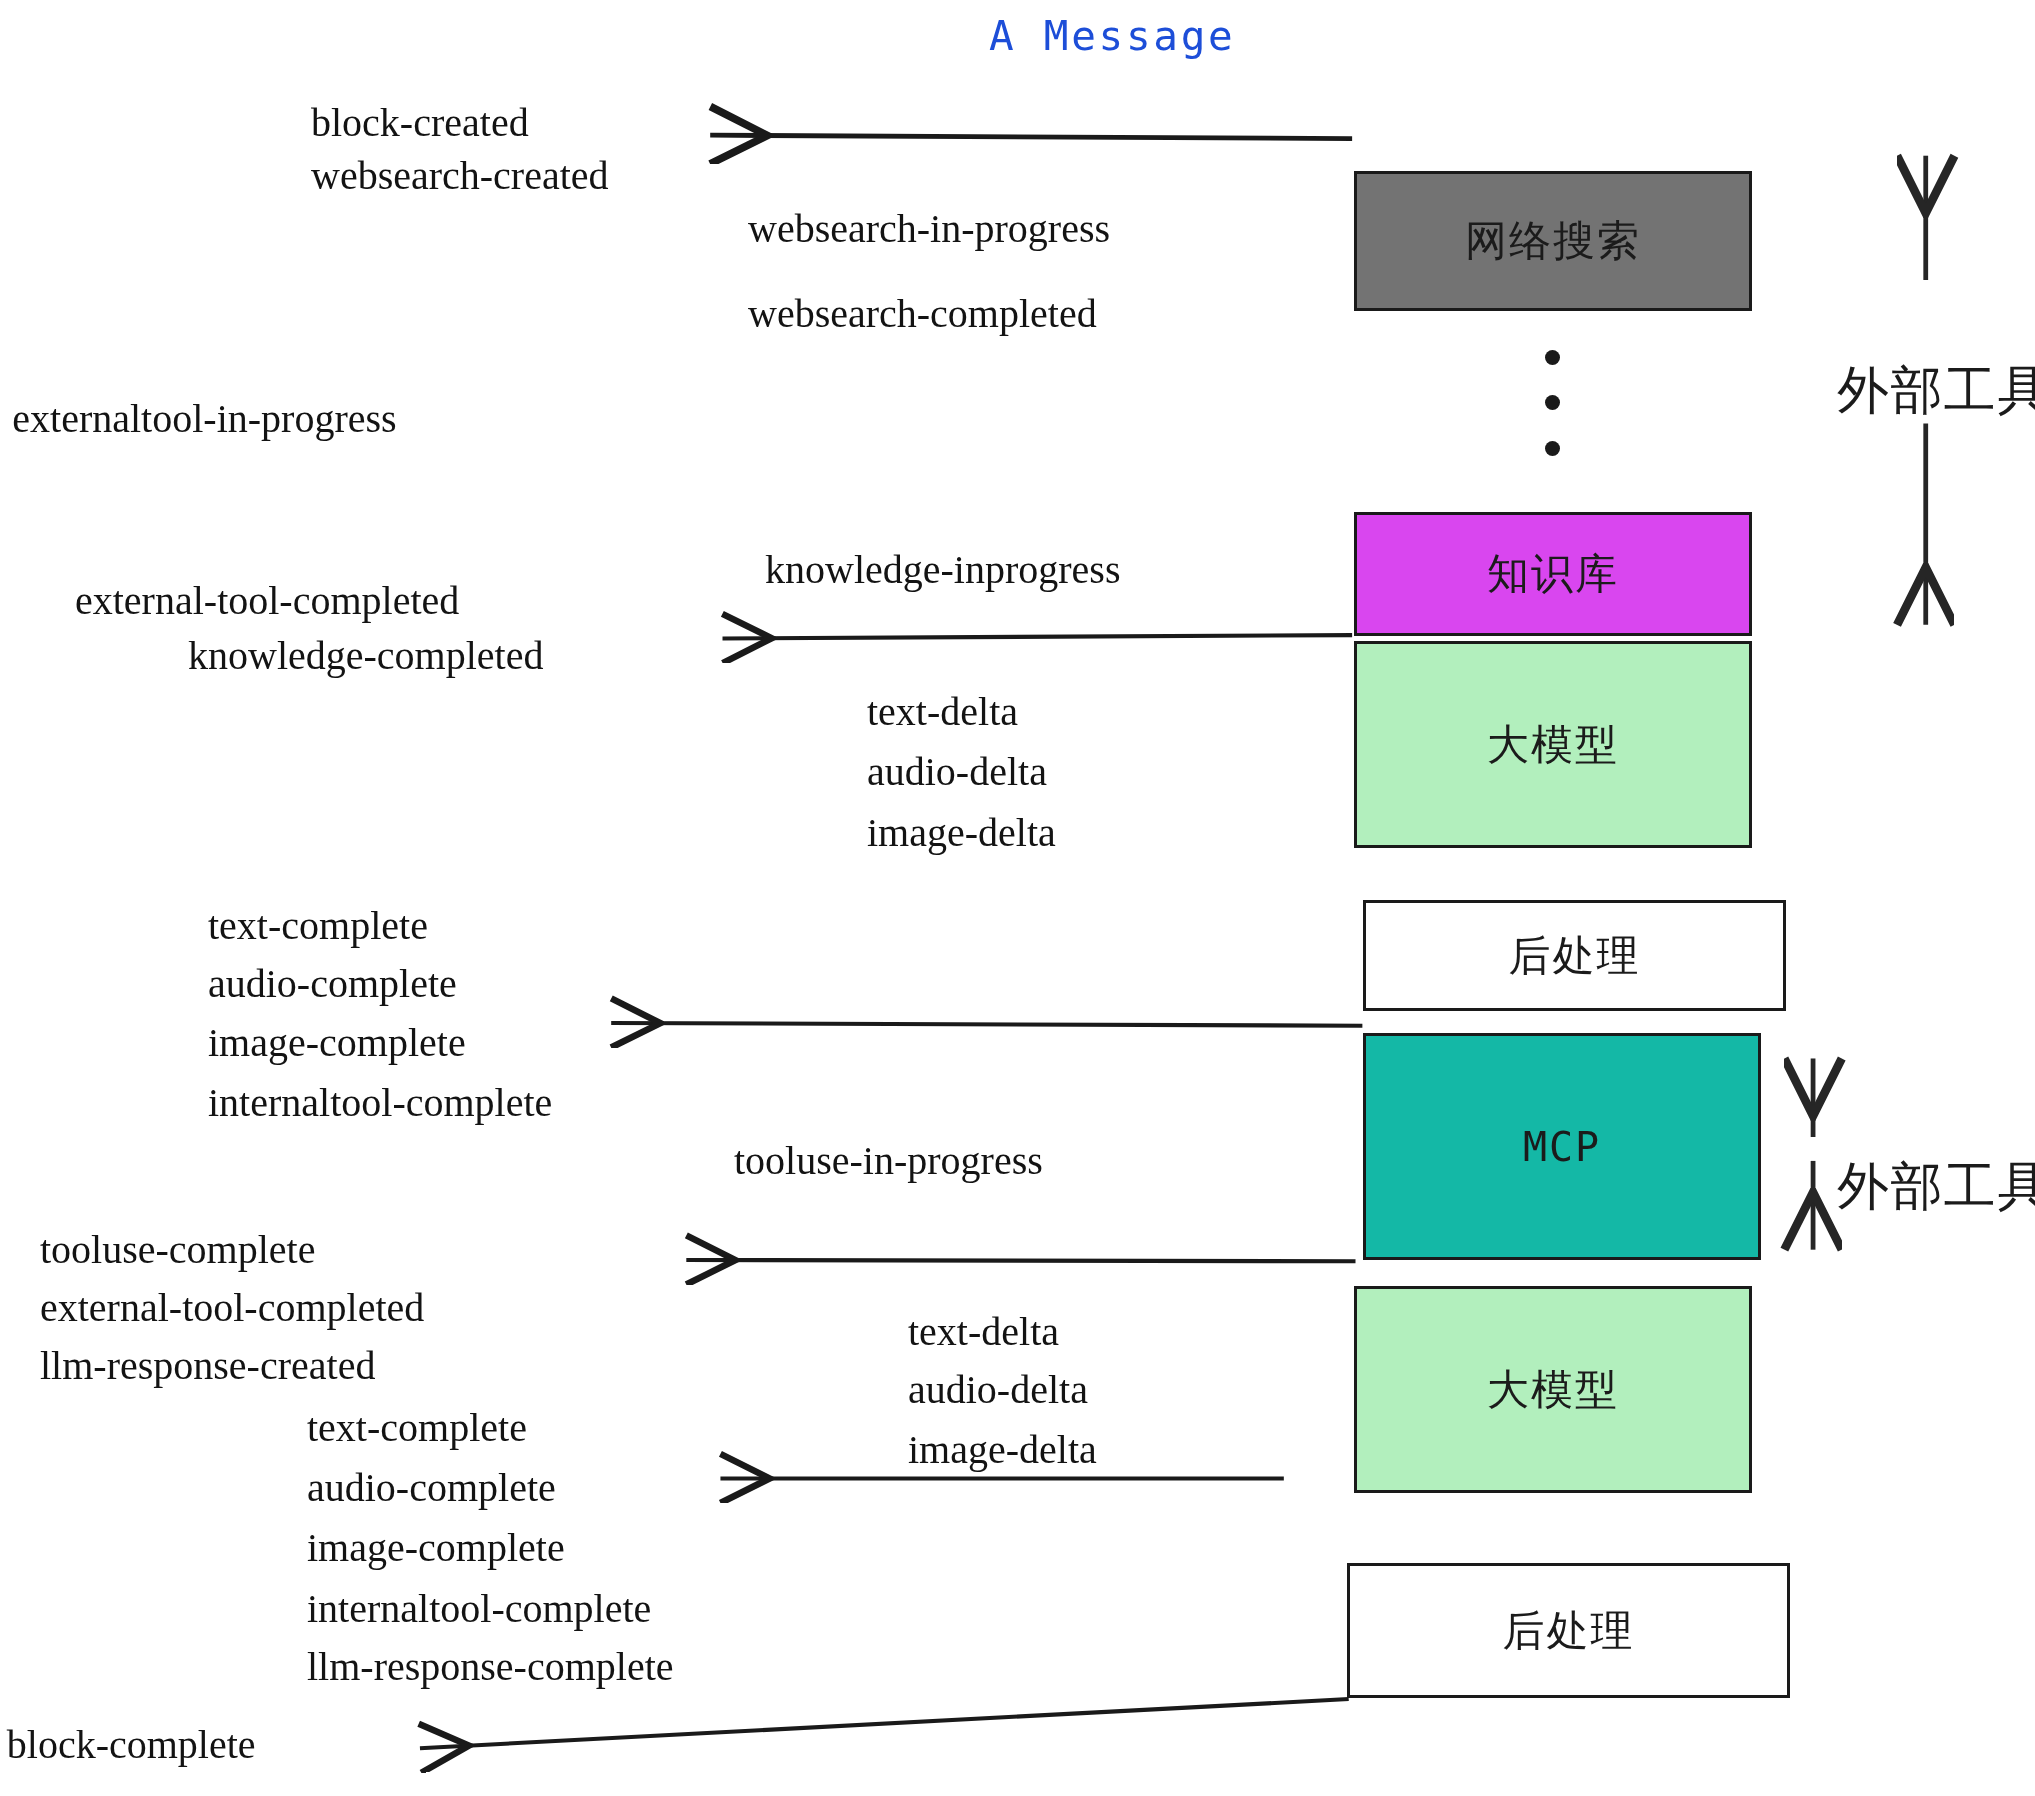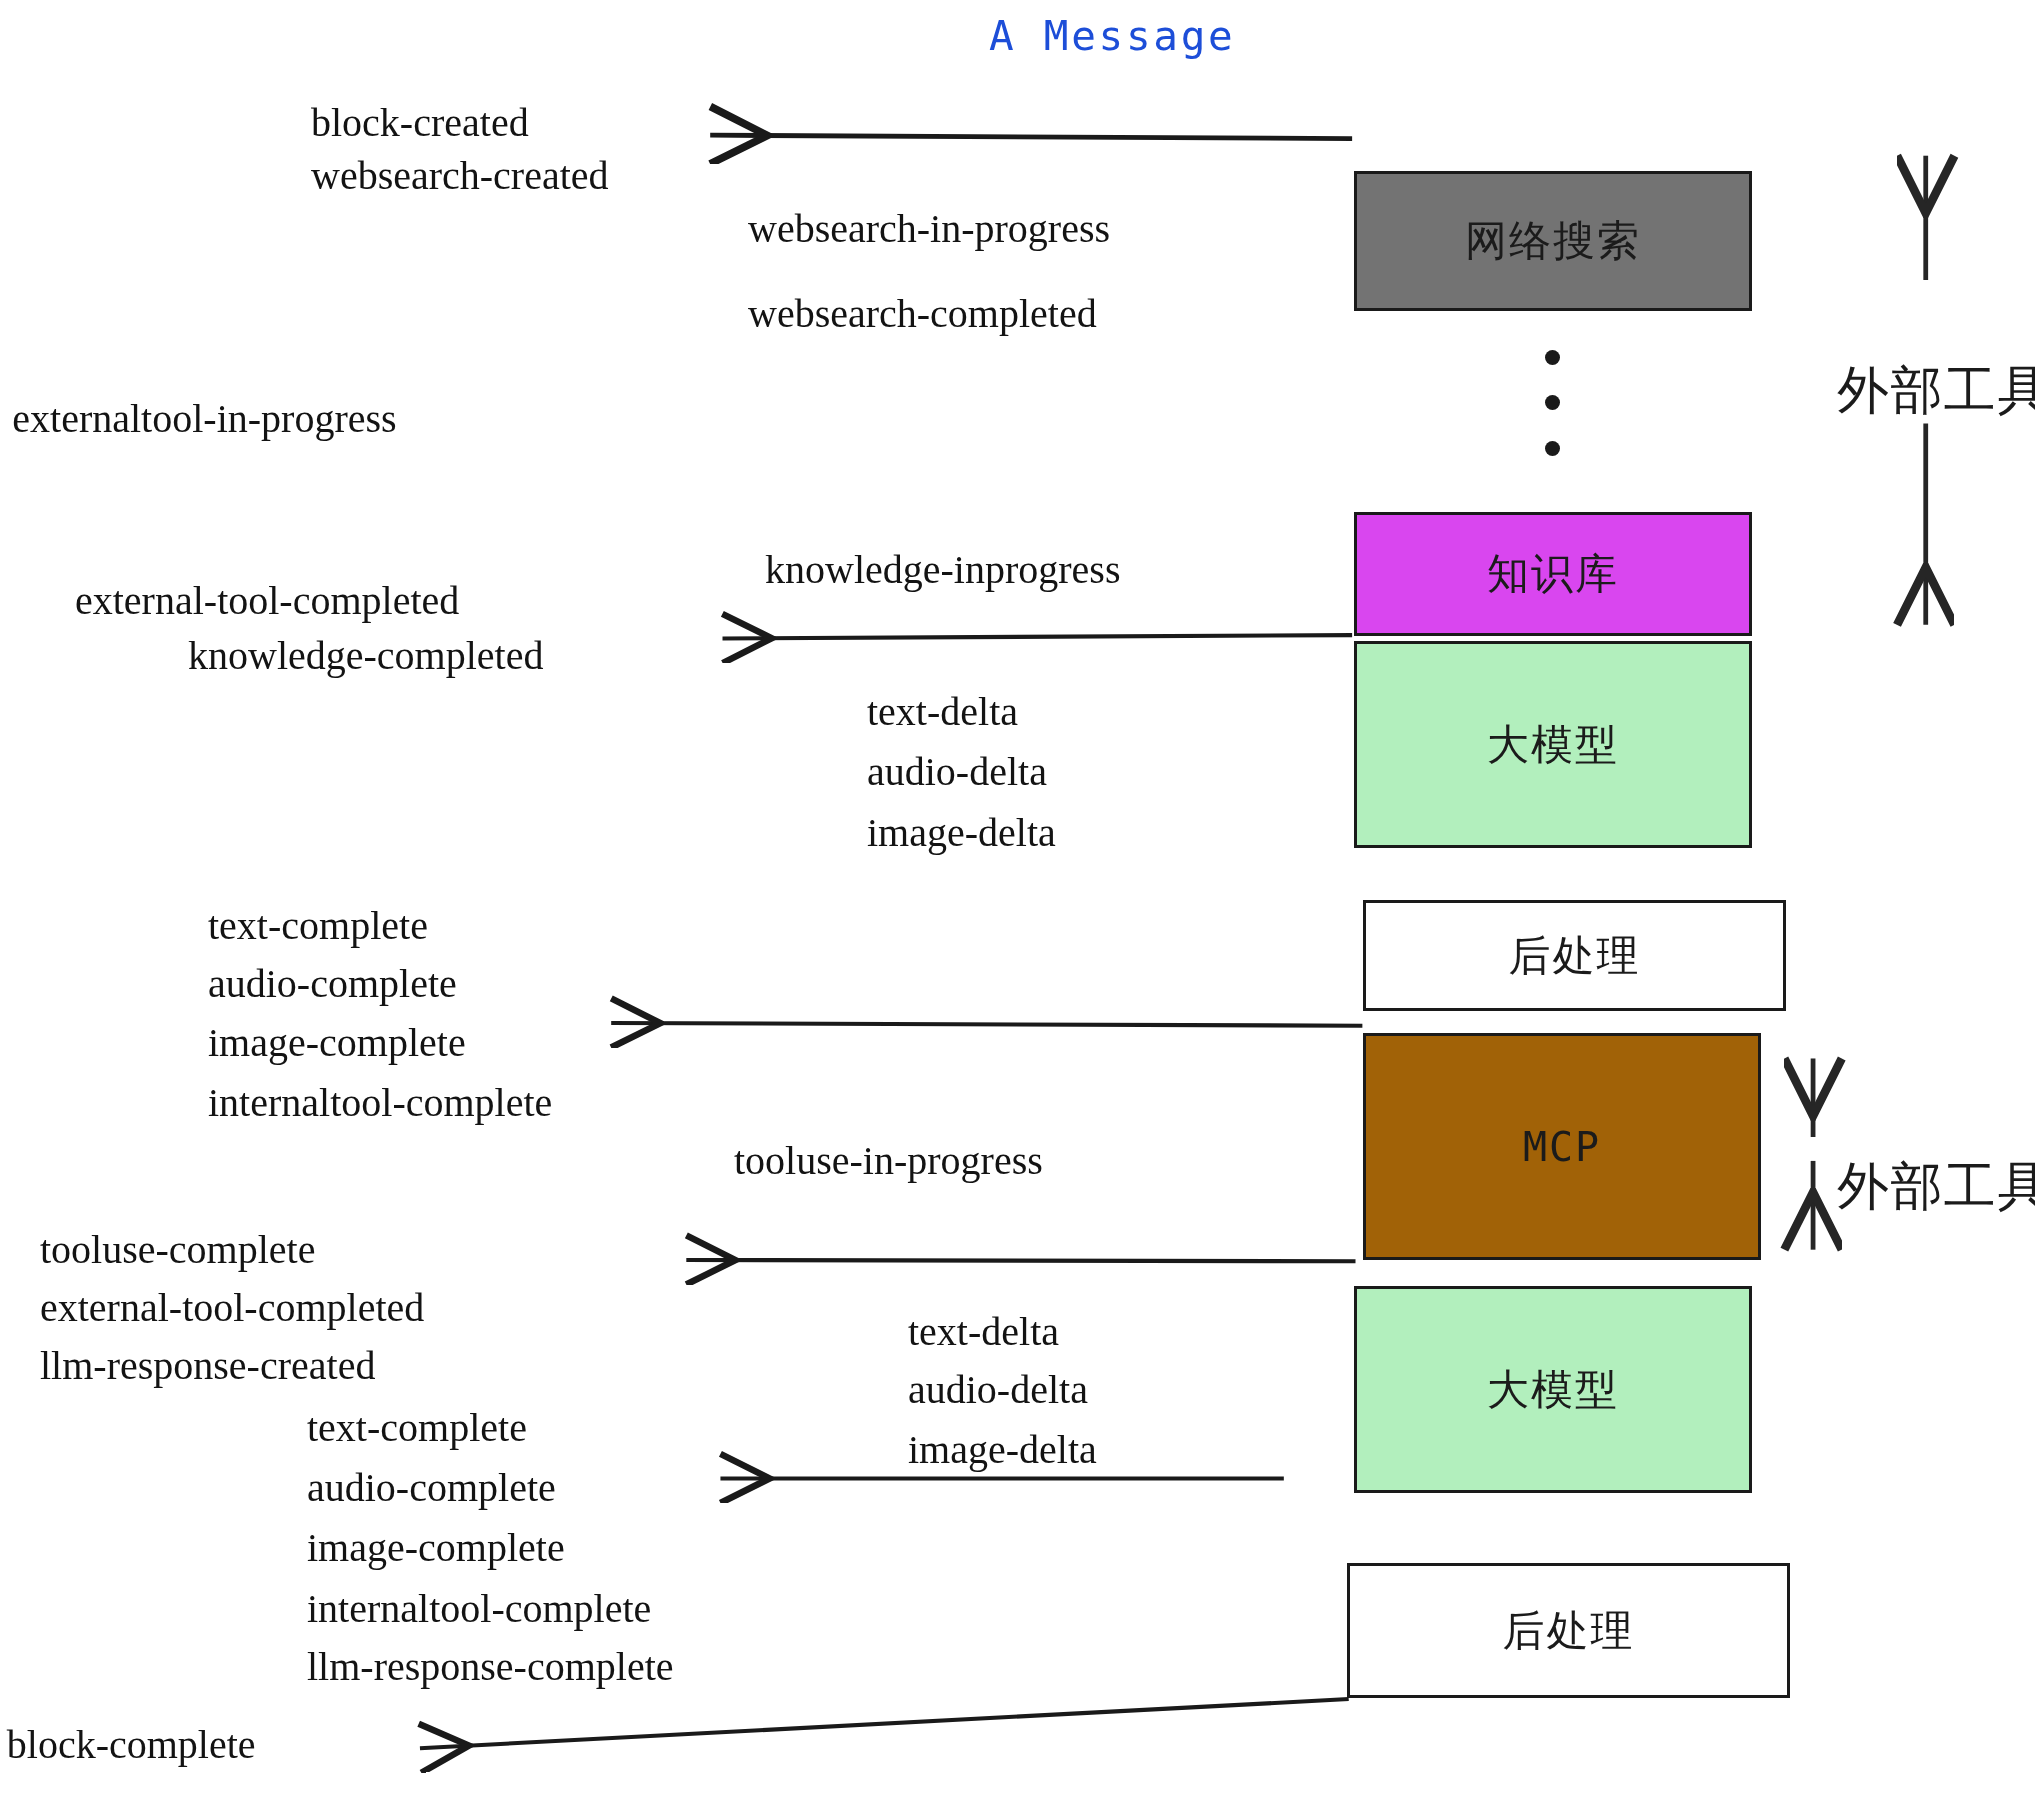--- a/index.html
+++ b/index.html
@@ -96,21 +96,21 @@
       <div class="evt" style="left: 307px; top: 1585px;">internaltool-complete</div>
       <div class="evt" style="left: 307px; top: 1643px;">llm-response-complete</div>
       <div class="evt" style="left: 6.8px; top: 1721px;">block-complete</div>
     </div>
 
   <div id="boxes-layer">
       <div class="box" style="left: 1354px; top: 171px; width: 398px; height: 140px; background: #737373;">网络搜索</div>
       <div class="box" style="left: 1354px; top: 512px; width: 398px; height: 124px; background: #d946ef;">知识库</div>
       <div class="box" style="left: 1354px; top: 641px; width: 398px; height: 207px; background: rgb(178, 239, 189);">大模型</div>
       <div class="box" style="left: 1363px; top: 900px; width: 423px; height: 111px; background: rgb(255, 255, 255);">后处理</div>
-      <div class="box mono" style="left: 1363px; top: 1033px; width: 398px; height: 227px; background: #a16207;">MCP</div>
+      <div class="box mono" style="left: 1363px; top: 1033px; width: 398px; height: 227px; background: #14b8a6;">MCP</div>
       <div class="box" style="left: 1354px; top: 1286px; width: 398px; height: 207px; background: rgb(178, 239, 189);">大模型</div>
       <div class="box" style="left: 1347px; top: 1563px; width: 443px; height: 135px; background: rgb(255, 255, 255);">后处理</div>
     </div>
 
   <div id="dots-layer">
       <div class="dot" style="left: 1545px; top: 350px;"></div>
       <div class="dot" style="left: 1545px; top: 395px;"></div>
       <div class="dot" style="left: 1545px; top: 441px;"></div>
     </div>
 

